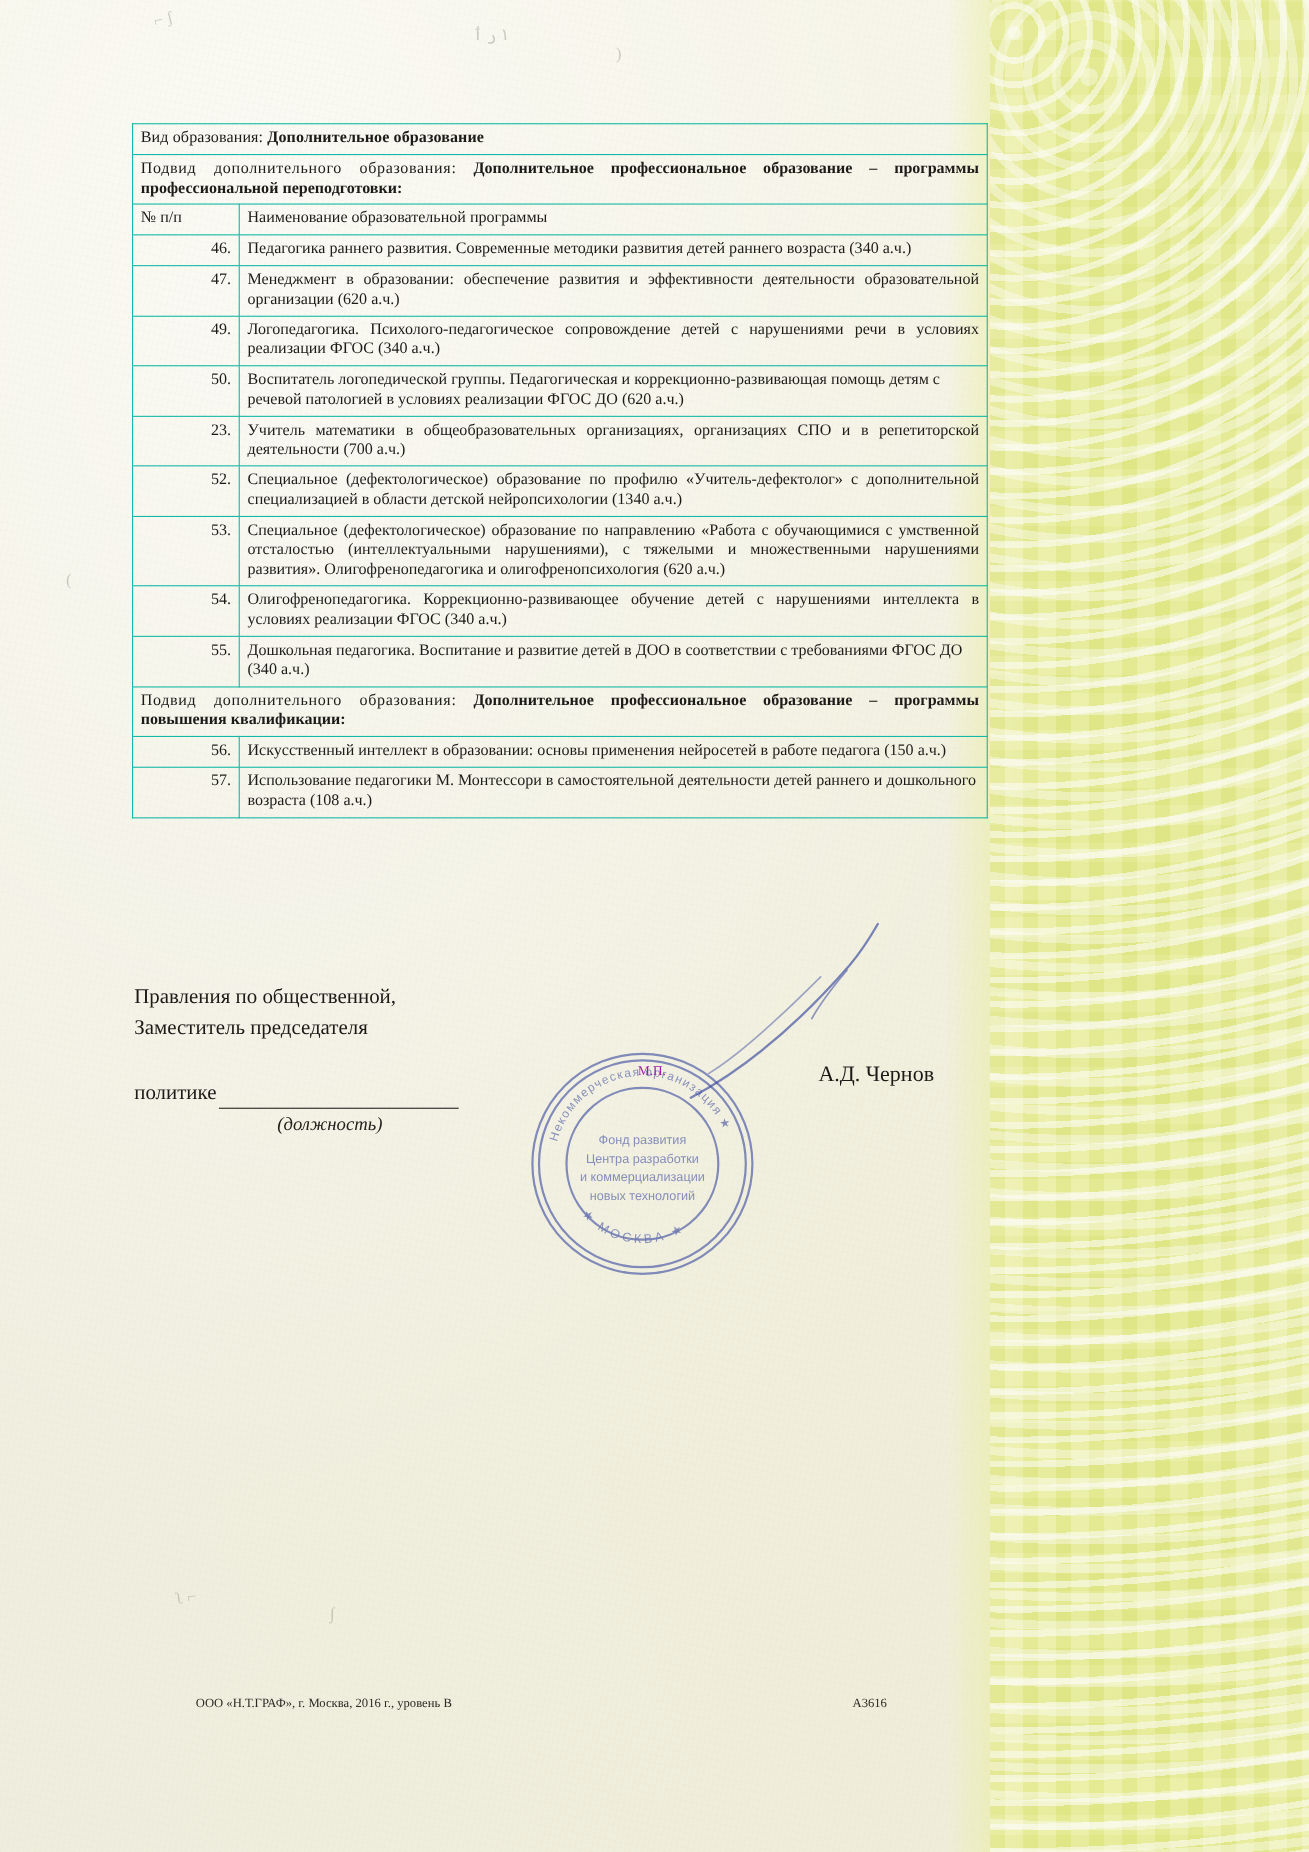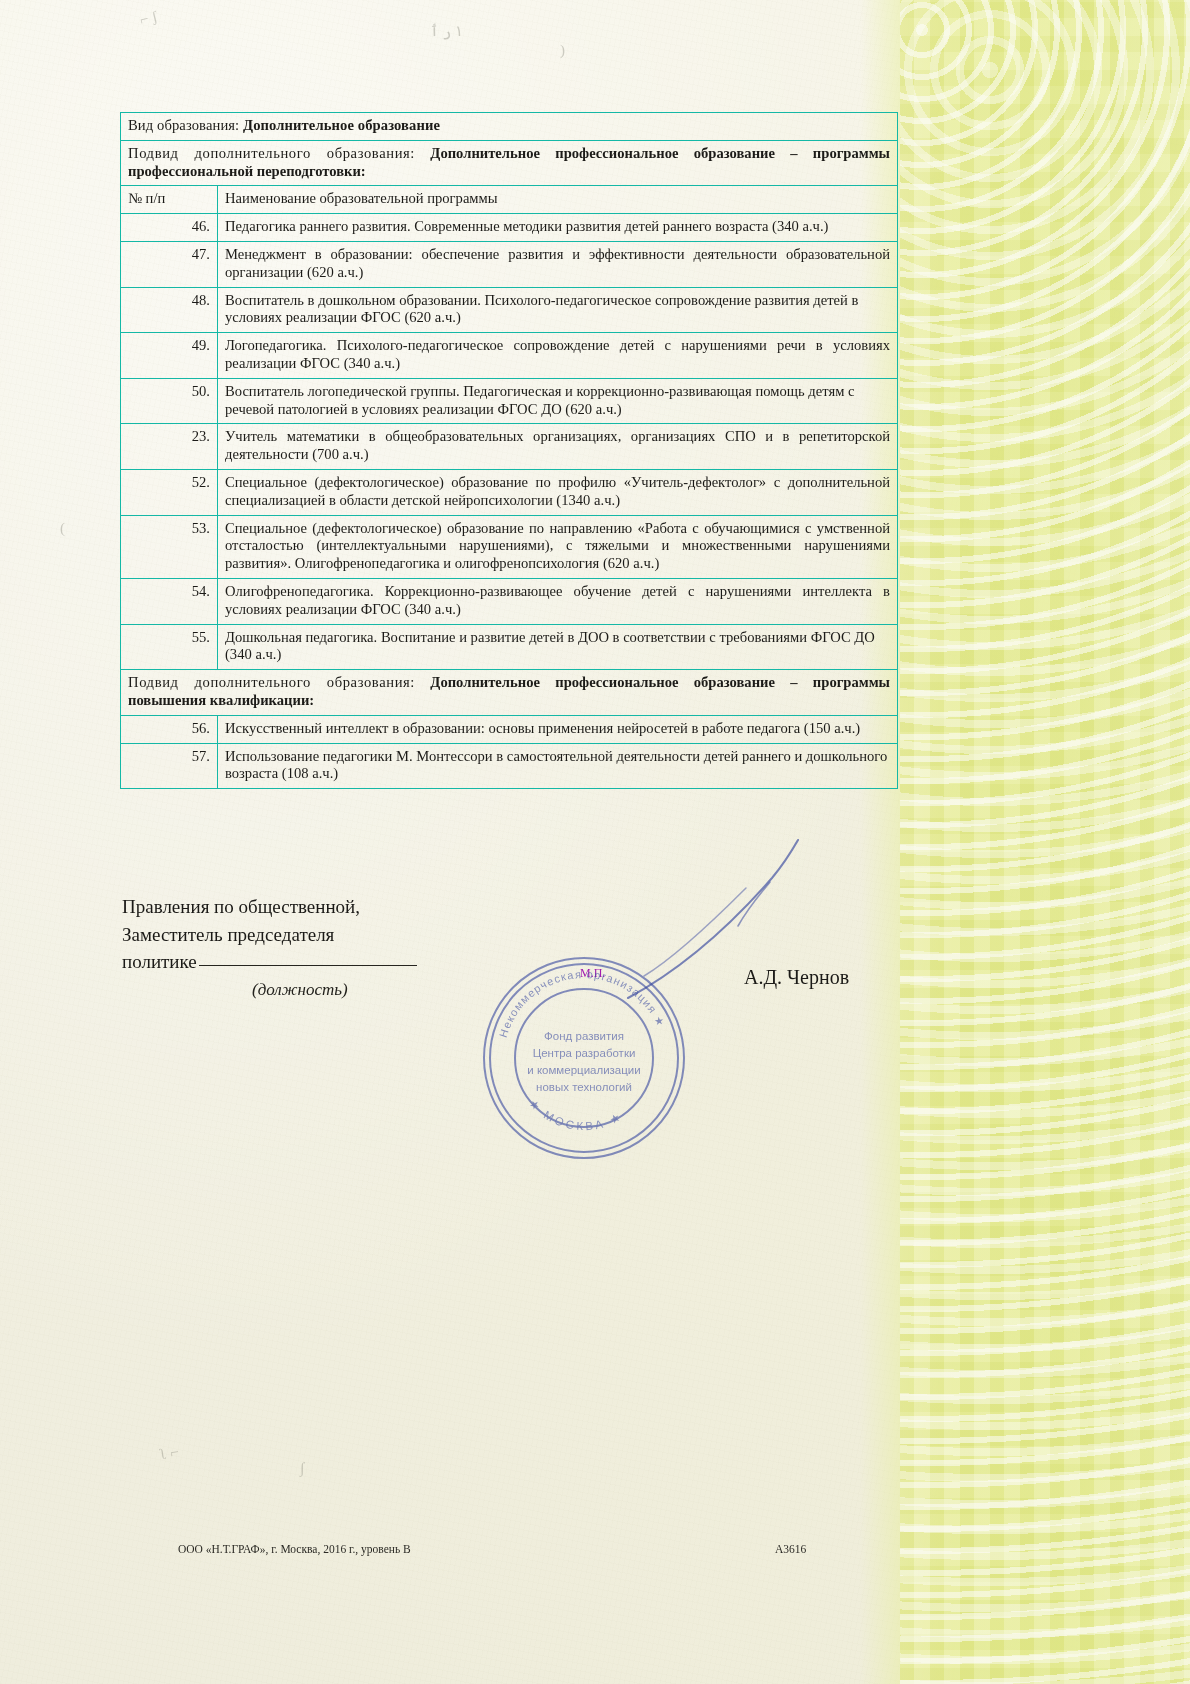--- a/index.html
+++ b/index.html
@@ -137,21 +137,22 @@
     position: absolute;
     left: 122px;
     top: 893px;
     width: 430px;
     font-size: 19px;
     line-height: 1.45;
     color: #1b1a17;
   }
   .sig-line-wrap {
     display: flex;
-    align-items: flex-start;
+    align-items: flex-end;
+    margin-top: 32px;
   }
   .sig-underline {
     display: inline-block;
     width: 218px;
     border-bottom: 1.4px solid #26251f;
     height: 17px;
     margin-left: 2px;
   }
   .sig-caption {
     margin-top: 2px;
@@ -251,24 +252,20 @@
         <td class="col-title-head">Наименование образовательной программы</td>
       </tr>
 
       <tr>
         <td class="col-num">46.</td>
         <td class="justify">Педагогика раннего развития. Современные методики развития детей раннего возраста (340 а.ч.)</td>
       </tr>
       <tr>
         <td class="col-num">47.</td>
         <td class="justify">Менеджмент в образовании: обеспечение развития и эффективности деятельности образовательной организации (620 а.ч.)</td>
-      </tr>
-      <tr>
-        <td class="col-num">48.</td>
-        <td>Воспитатель в дошкольном образовании. Психолого-педагогическое сопровождение развития детей в условиях реализации ФГОС (620 а.ч.)</td>
       </tr>
       <tr>
         <td class="col-num">49.</td>
         <td class="justify">Логопедагогика. Психолого-педагогическое сопровождение детей с нарушениями речи в условиях реализации ФГОС (340 а.ч.)</td>
       </tr>
       <tr>
         <td class="col-num">50.</td>
         <td>Воспитатель логопедической группы. Педагогическая и коррекционно-развивающая помощь детям с речевой патологией в условиях реализации ФГОС ДО (620 а.ч.)</td>
       </tr>
       <tr>

